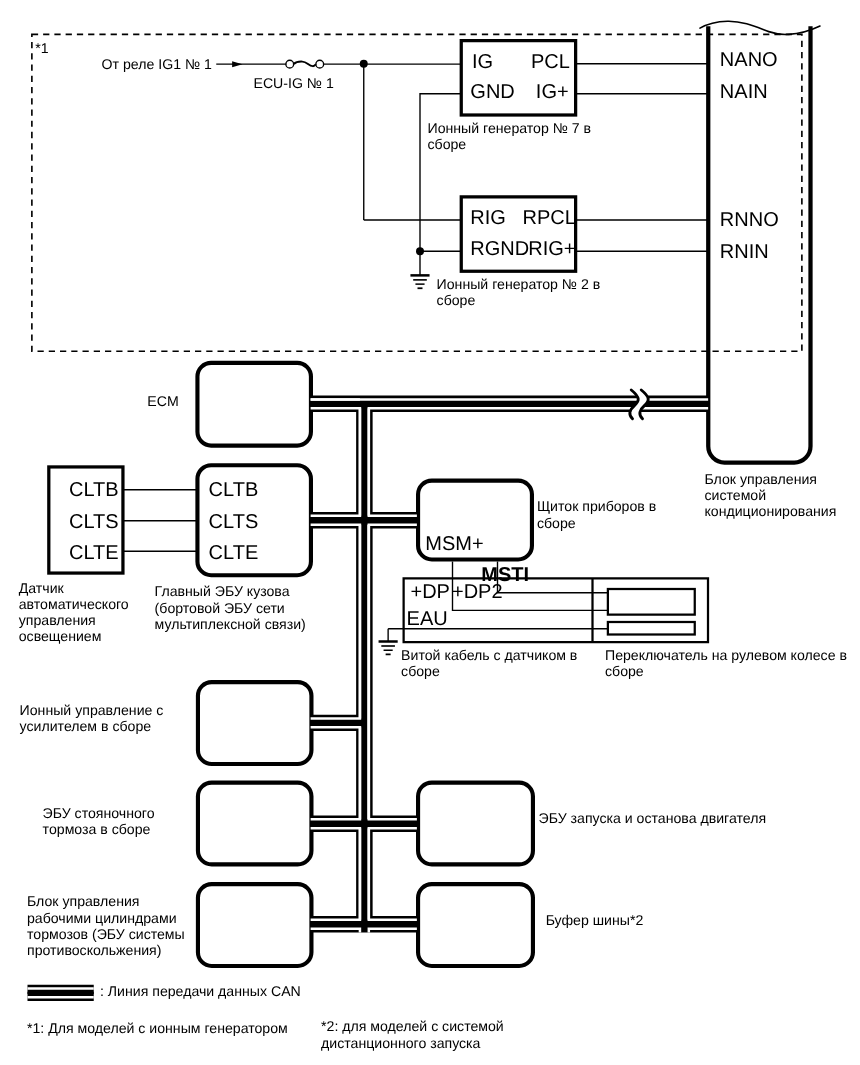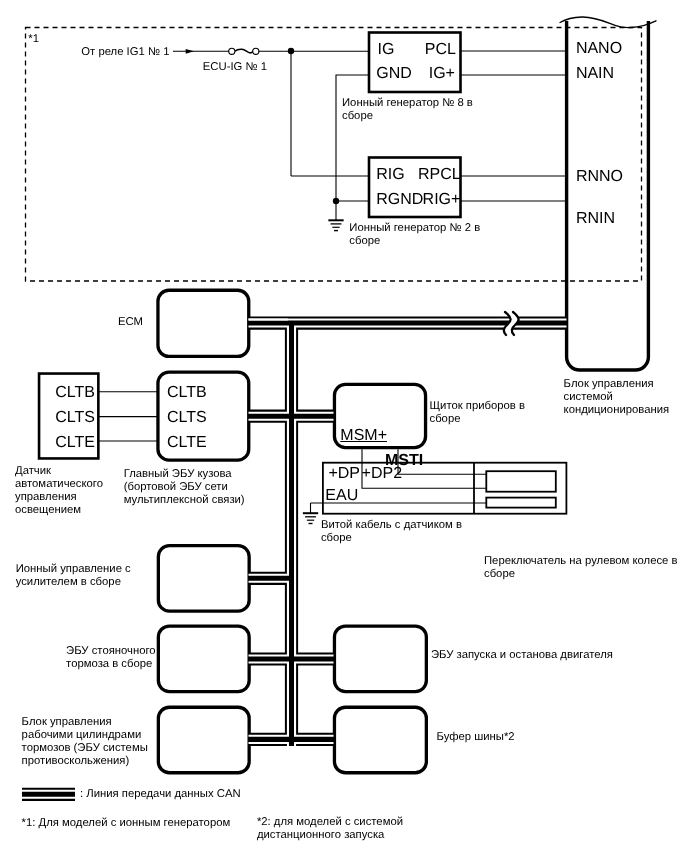--- a/index.html
+++ b/index.html
@@ -150,54 +150,54 @@
         <path class="can-band" d="M 22 794.3 H 75"></path>
         <path class="can-gap" d="M 22 790.75 H 75"></path>
         <path class="can-gap" d="M 22 797.85 H 75"></path>
         <path class="can-mid" d="M 22 794.3 H 75"></path>
       </g>
     </svg>
 <div id="txt">
       <div class="lbl" style="left:28.3px;top:32.7px;"><span>*1</span></div>
       <div class="lbl" style="left:81.3px;top:45.5px;"><span>От реле IG1 № 1</span></div>
       <div class="lbl" style="left:202.8px;top:60.8px;"><span>ECU-IG № 1</span></div>
-      <div class="lbl" style="left:342px;top:96.8px;"><span>Ионный генератор № 8 в</span><br><span>сборе</span></div>
+      <div class="lbl" style="left:342px;top:96.8px;"><span>Ионный генератор № 7 в</span><br><span>сборе</span></div>
       <div class="lbl" style="left:349.3px;top:221.9px;"><span>Ионный генератор № 2 в</span><br><span>сборе</span></div>
       <div class="lbl" style="left:563.6px;top:378.2px;"><span>Блок управления</span><br><span>системой</span><br><span>кондиционирования</span></div>
       <div class="lbl" style="left:117.9px;top:315.9px;"><span>ECM</span></div>
       <div class="lbl" style="left:15px;top:465px;"><span>Датчик</span><br><span>автоматического</span><br><span>управления</span><br><span>освещением</span></div>
       <div class="lbl" style="left:123.7px;top:467.8px;"><span>Главный ЭБУ кузова</span><br><span>(бортовой ЭБУ сети</span><br><span>мультиплексной связи)</span></div>
       <div class="lbl" style="left:429.5px;top:399.5px;"><span>Щиток приборов в</span><br><span>сборе</span></div>
       <div class="lbl" style="left:320.9px;top:518.8px;"><span>Витой кабель с датчиком в</span><br><span>сборе</span></div>
-      <div class="lbl" style="left:484px;top:519px;margin-top:36px;"><span>Переключатель на рулевом колесе в</span><br><span>сборе</span></div>
+      <div class="lbl" style="left:484px;top:519px;"><span>Переключатель на рулевом колесе в</span><br><span>сборе</span></div>
       <div class="lbl" style="left:15.7px;top:562.8px;"><span>Ионный управление с</span><br><span>усилителем в сборе</span></div>
-      <div class="lbl" style="left:34.1px;top:644.7px;margin-left:32px;"><span>ЭБУ стояночного</span><br><span>тормоза в сборе</span></div>
+      <div class="lbl" style="left:34.1px;top:644.7px;"><span>ЭБУ стояночного</span><br><span>тормоза в сборе</span></div>
       <div class="lbl" style="left:21.6px;top:716.2px;"><span>Блок управления</span><br><span>рабочими цилиндрами</span><br><span>тормозов (ЭБУ системы</span><br><span>противоскольжения)</span></div>
       <div class="lbl" style="left:430.9px;top:649px;"><span>ЭБУ запуска и останова двигателя</span></div>
       <div class="lbl" style="left:436.5px;top:731.4px;"><span>Буфер шины*2</span></div>
       <div class="lbl" style="left:80px;top:788px;"><span>: Линия передачи данных CAN</span></div>
       <div class="lbl" style="left:21.6px;top:816.5px;"><span>*1: Для моделей с ионным генератором</span></div>
       <div class="lbl" style="left:256.9px;top:816.4px;"><span>*2: для моделей с системой</span><br><span>дистанционного запуска</span></div>
       <div class="term" style="left:377.5px;top:43.7px;">IG</div>
       <div class="term" style="left:424.8px;top:43.7px;">PCL</div>
       <div class="term" style="left:376.3px;top:68.3px;">GND</div>
       <div class="term" style="left:428.7px;top:68.3px;">IG+</div>
       <div class="term" style="left:376.2px;top:169px;">RIG</div>
       <div class="term" style="left:418px;top:169px;">RPCL</div>
       <div class="term" style="left:376.2px;top:194.2px;">RGND</div>
       <div class="term" style="left:422.6px;top:194.2px;">RIG+</div>
       <div class="term" style="left:575.9px;top:43.3px;">NANO</div>
       <div class="term" style="left:575.9px;top:67.6px;">NAIN</div>
       <div class="term" style="left:575.9px;top:171.4px;">RNNO</div>
-      <div class="term" style="left:575.9px;top:195.6px;margin-top:17px;">RNIN</div>
+      <div class="term" style="left:575.9px;top:195.6px;">RNIN</div>
       <div class="term" style="left:55.2px;top:386.5px;">CLTB</div>
       <div class="term" style="left:55.2px;top:411.5px;">CLTS</div>
       <div class="term" style="left:55.2px;top:436.5px;">CLTE</div>
       <div class="term" style="left:166.9px;top:386.5px;">CLTB</div>
       <div class="term" style="left:166.9px;top:411.5px;">CLTS</div>
       <div class="term" style="left:166.9px;top:436.5px;">CLTE</div>
-      <div class="term" style="left:340.3px;top:430.2px;text-decoration:underline;">MSM+</div>
+      <div class="term" style="left:340.3px;top:430.2px;">MSM+</div>
       <div class="term" style="left:385px;top:455px;font-weight:bold;">MSTI</div>
       <div class="term" style="left:328.4px;top:468.3px;">+DP</div>
       <div class="term" style="left:361.6px;top:468.3px;">+DP2</div>
       <div class="term" style="left:325.3px;top:489.6px;">EAU</div>
     </div>
 </div>
 
 </body></html>

